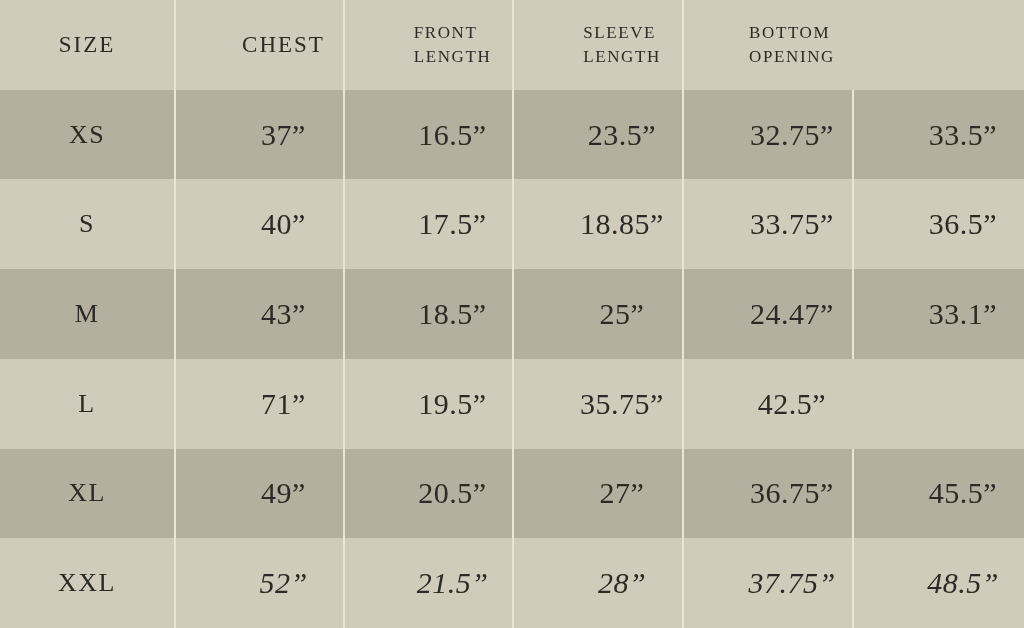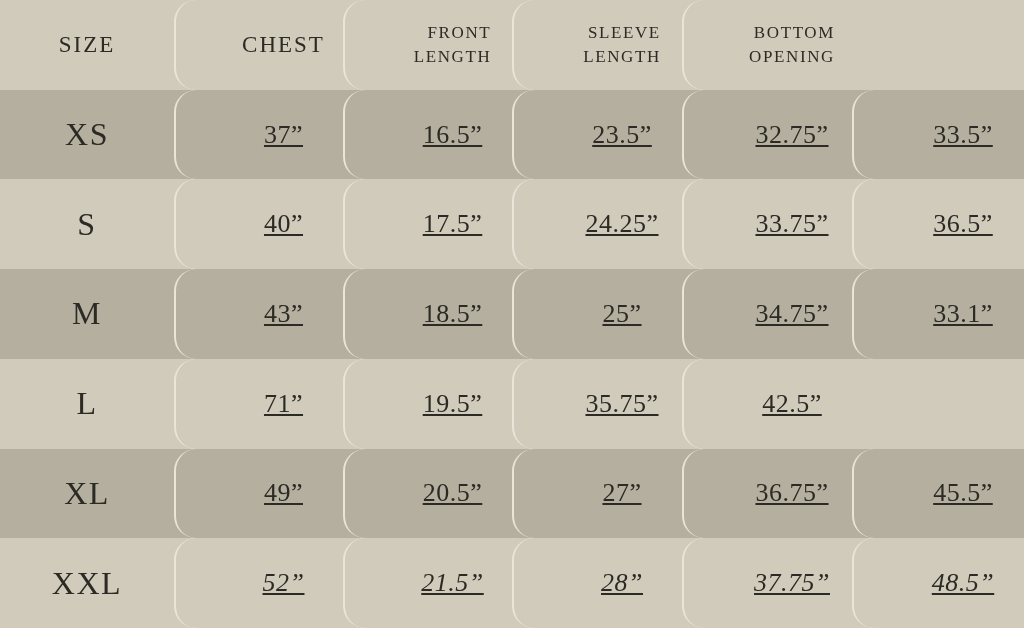--- a/index.html
+++ b/index.html
@@ -29,43 +29,41 @@
   .trow {
     display: grid;
     grid-template-columns: 174px 169px 169px 170px 170px 1fr;
   }
   .trow:nth-child(odd) { background: var(--row-light); }
   .trow:nth-child(even) { background: var(--row-dark); }
   .cell {
     display: flex;
     align-items: center;
     justify-content: center;
-    text-align: right;
-    border-radius: 22px;
+    text-align: left;
   }
   .cell + .cell { border-left: 2px solid var(--divider); padding-left: 48px; }
   .hdr {
     font-size: 17px;
     letter-spacing: 1.6px;
     line-height: 1.4;
     white-space: pre-line;
   }
   .trow.header .cell:nth-child(1),
   .trow.header .cell:nth-child(2) {
     font-size: 23px;
     letter-spacing: 2px;
   }
   .size-label {
-    font-size: 32px;
+    font-size: 26px;
     letter-spacing: 1.5px;
   }
   .val {
-    font-size: 26px;
+    font-size: 30px;
     letter-spacing: 0.5px;
-    text-decoration: underline;
   }
   .trow:last-child .val { font-style: italic; }
 </style>
 </head>
 <body>
 
 <div class="size-table">
 
   <div class="trow header">
     <div class="cell hdr">SIZE</div>
@@ -84,31 +82,31 @@
     <div class="cell val">16.5”</div>
     <div class="cell val">23.5”</div>
     <div class="cell val">32.75”</div>
     <div class="cell val">33.5”</div>
   </div>
 
   <div class="trow">
     <div class="cell size-label">S</div>
     <div class="cell val">40”</div>
     <div class="cell val">17.5”</div>
-    <div class="cell val">24.25”</div>
+    <div class="cell val">18.85”</div>
     <div class="cell val">33.75”</div>
     <div class="cell val">36.5”</div>
   </div>
 
   <div class="trow">
     <div class="cell size-label">M</div>
     <div class="cell val">43”</div>
     <div class="cell val">18.5”</div>
     <div class="cell val">25”</div>
-    <div class="cell val">34.75”</div>
+    <div class="cell val">24.47”</div>
     <div class="cell val">33.1”</div>
   </div>
 
   <div class="trow">
     <div class="cell size-label">L</div>
     <div class="cell val">71”</div>
     <div class="cell val">19.5”</div>
     <div class="cell val">35.75”</div>
     <div class="cell val">42.5”</div>
   </div>

